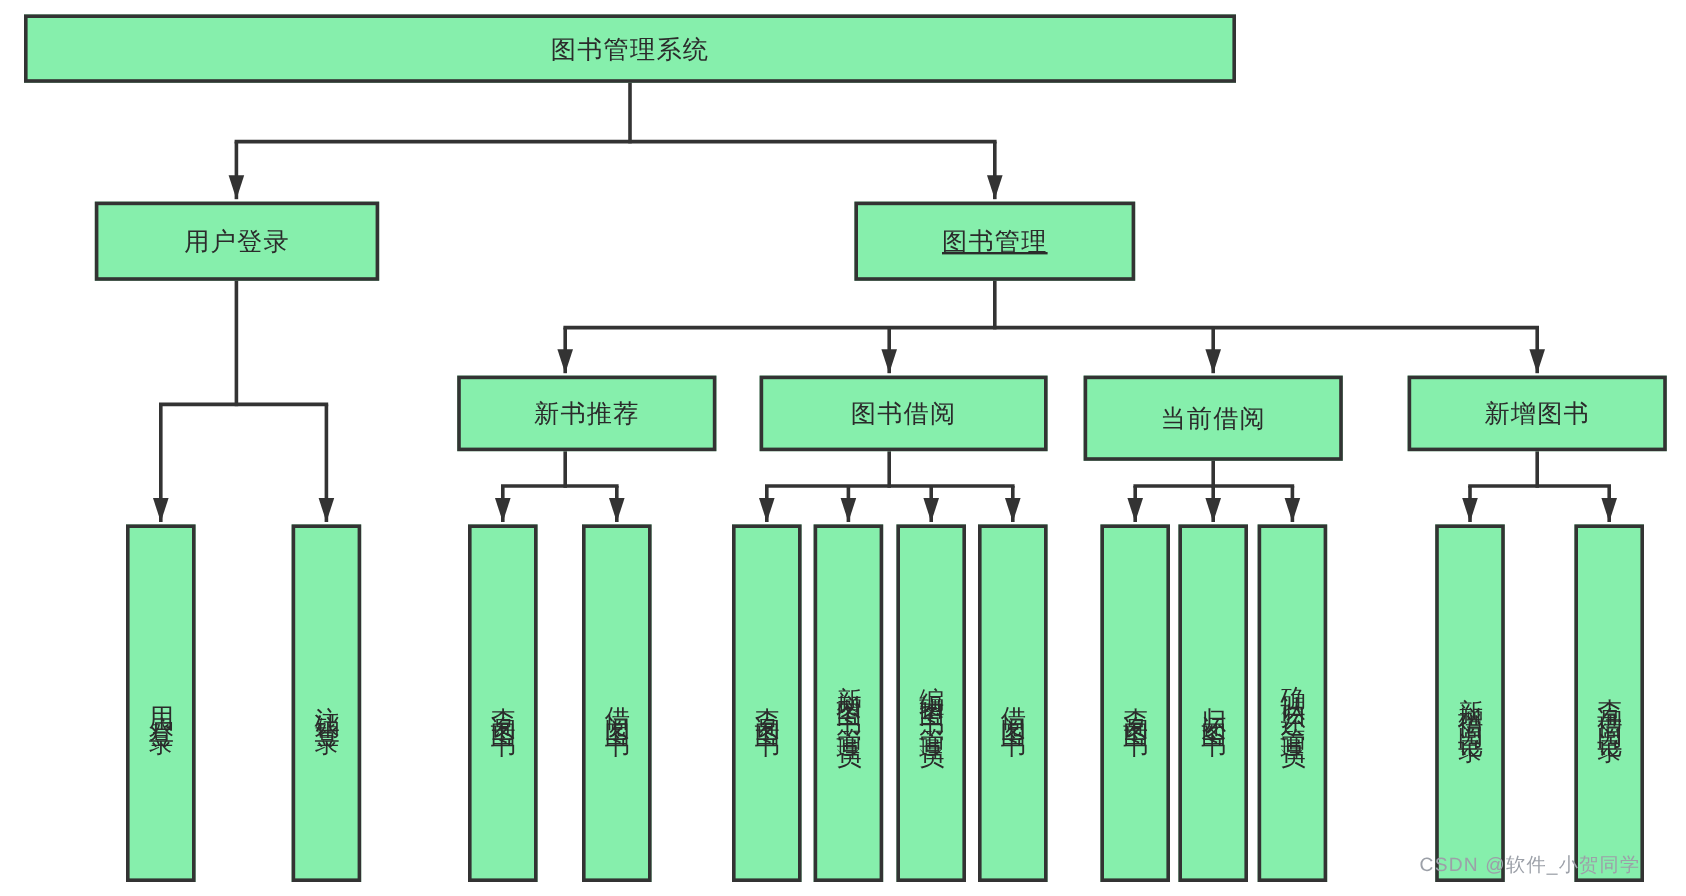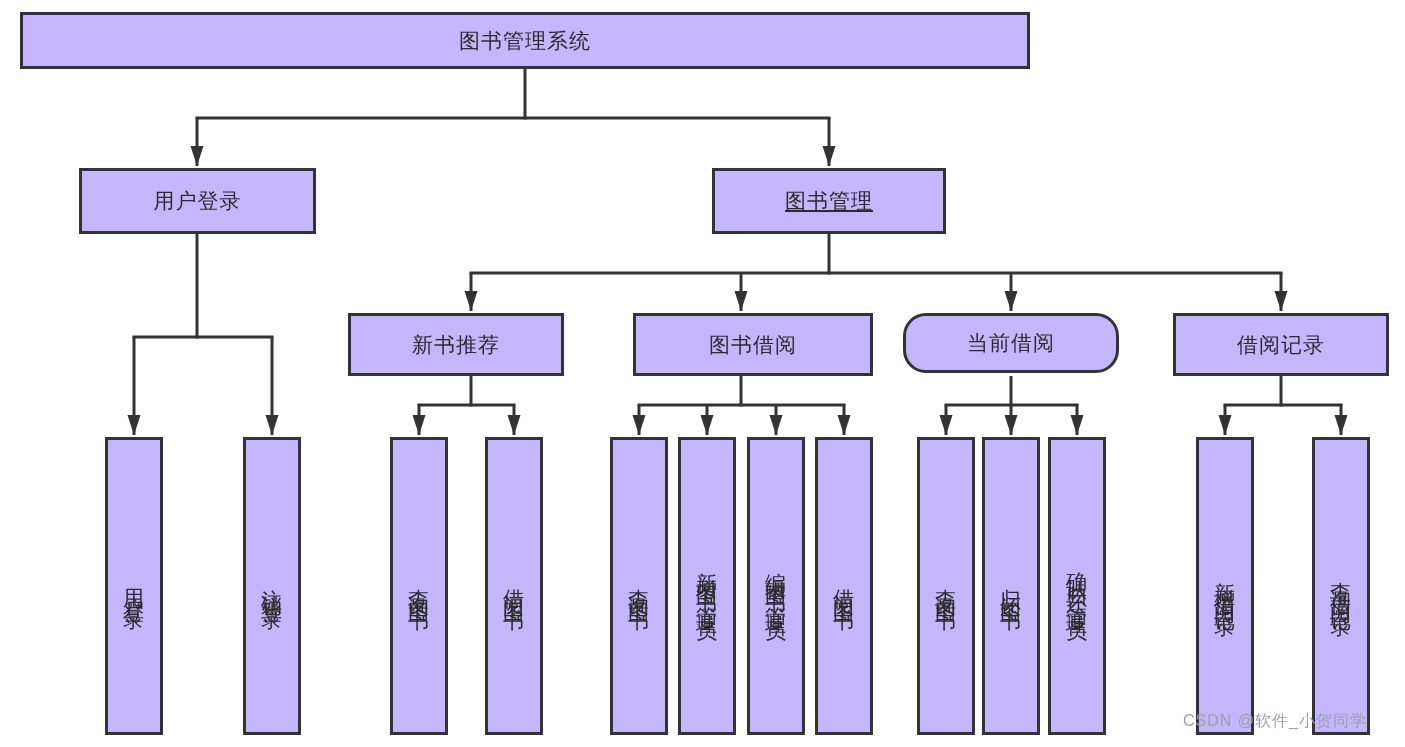--- a/index.html
+++ b/index.html
@@ -24,21 +24,21 @@
   .connectors line {
     stroke: var(--line-color, #333333);
     stroke-width: 3;
   }
   .arrowhead-shape {
     fill: var(--line-color, #333333);
   }
   .node {
     position: absolute;
     box-sizing: border-box;
-    background: #c4b5fd;
+    background: #86efac;
     border: 3px solid var(--line-color, #333333);
     display: flex;
     align-items: center;
     justify-content: center;
     color: var(--text-color, #2b2b2b);
     z-index: 1;
   }
   .hnode {
     font-size: 21px;
     letter-spacing: 1px;
@@ -113,24 +113,24 @@
     <line x1="1223.5" y1="405" x2="1342.5" y2="405"></line>
     <line x1="1225" y1="405" x2="1225" y2="435" marker-end="url(#arw)"></line>
     <line x1="1341" y1="405" x2="1341" y2="435" marker-end="url(#arw)"></line>
   </svg>
 
   <div class="node hnode" style="left:20px; top:12px; width:1010px; height:57px;">图书管理系统</div>
 
   <div class="node hnode" style="left:79px; top:168px; width:237px; height:66px;">用户登录</div>
   <div class="node hnode" style="left:712px; top:168px; width:234px; height:66px;text-decoration:underline;">图书管理</div>
 
-  <div class="node hnode" style="left:348px; top:313px; width:216px; height:63px;">新书推荐</div>
+  <div class="node hnode" style="left:381px; top:313px; width:216px; height:63px;">新书推荐</div>
   <div class="node hnode" style="left:633px; top:313px; width:240px; height:63px;">图书借阅</div>
-  <div class="node hnode" style="left:903px; top:313px; width:216px; height:60px;border-radius:23px;">当前借阅</div>
-  <div class="node hnode" style="left:1173px; top:313px; width:216px; height:63px;">借阅记录</div>
+  <div class="node hnode" style="left:903px; top:313px; width:216px; height:71px;">当前借阅</div>
+  <div class="node hnode" style="left:1173px; top:313px; width:216px; height:63px;">新增图书</div>
 
   <div class="node vnode" style="left:105px; top:437px; width:58px; height:298px;">用户登录</div>
   <div class="node vnode" style="left:243px; top:437px; width:58px; height:298px;">注销登录</div>
 
   <div class="node vnode" style="left:390px; top:437px; width:58px; height:298px;">查询图书</div>
   <div class="node vnode" style="left:485px; top:437px; width:58px; height:298px;">借阅图书</div>
 
   <div class="node vnode" style="left:610px; top:437px; width:58px; height:298px;">查询图书</div>
   <div class="node vnode" style="left:678px; top:437px; width:58px; height:298px;">新增图书（管理员）</div>
   <div class="node vnode" style="left:747px; top:437px; width:58px; height:298px;">编辑图书（管理员）</div>

